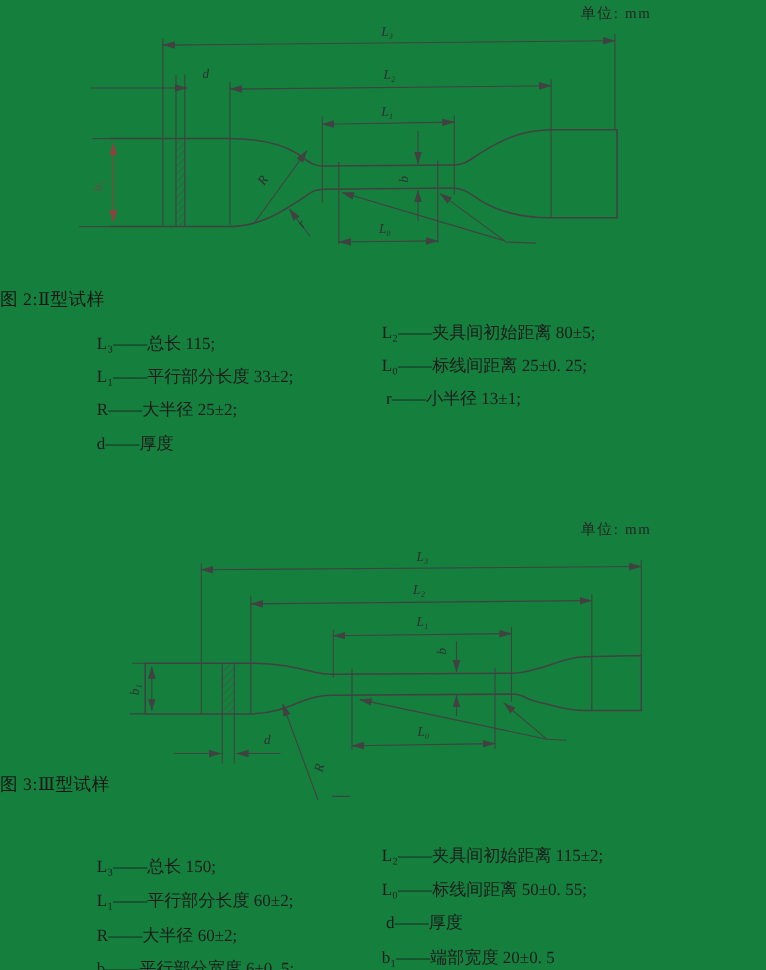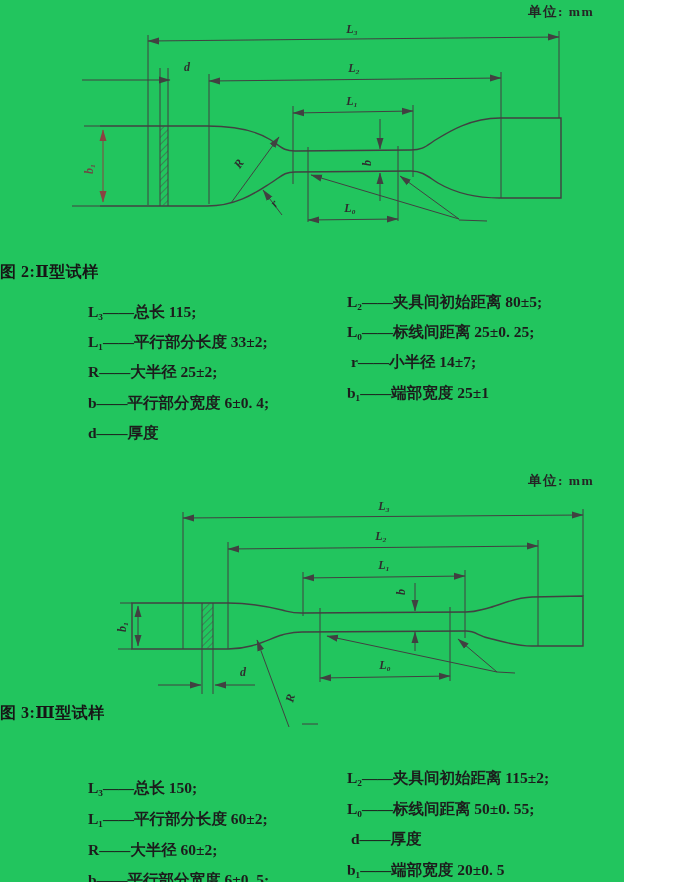--- a/index.html
+++ b/index.html
@@ -1,21 +1,20 @@
 <!DOCTYPE html>
 <html><head>
 <meta charset="utf-8">
 <style>
   html,body{margin:0;padding:0;background:#ffffff;}
   .page{
-    position:relative;width:624px;height:882px;overflow:hidden;
-    background:#22c55e;
+    position:relative;width:696px;height:882px;overflow:hidden;
+    background:#15803d;
     font-family:"Liberation Serif","DejaVu Serif",serif;
     color:#1c1c1c;
-    font-weight:bold;
   }
   .diagram{position:absolute;left:0;}
   .unit{
     position:absolute;left:528px;font-size:13.5px;letter-spacing:1.5px;color:#252525;
   }
   .caption{
     position:absolute;left:0;width:100%;text-align:left;
     font-size:16px;letter-spacing:.5px;color:#161616;
   }
   .legend{position:absolute;left:88px;width:596px;}
@@ -130,25 +129,21 @@
     <div class="lrow">
       <span class="lcell left">L₃——总长 115;</span>
       <span class="lcell right">L₂——夹具间初始距离 80±5;</span>
     </div>
     <div class="lrow">
       <span class="lcell left">L₁——平行部分长度 33±2;</span>
       <span class="lcell right">L₀——标线间距离 25±0. 25;</span>
     </div>
     <div class="lrow">
       <span class="lcell left">R——大半径 25±2;</span>
-      <span class="lcell right" style="padding-left:4px">r——小半径 14±7;</span>
-    </div>
-    <div class="lrow">
-      <span class="lcell left">b——平行部分宽度 6±0. 4;</span>
-      <span class="lcell right">b₁——端部宽度 25±1</span>
+      <span class="lcell right" style="padding-left:4px">r——小半径 13±1;</span>
     </div>
     <div class="lrow">
       <span class="lcell left">d——厚度</span>
       <span class="lcell right"></span>
     </div>
   </div>
 
   <div class="unit" style="top:472px">单位: mm</div>
 
   <svg class="diagram" style="top:466px" width="696" height="282" viewBox="0 0 696 282">

